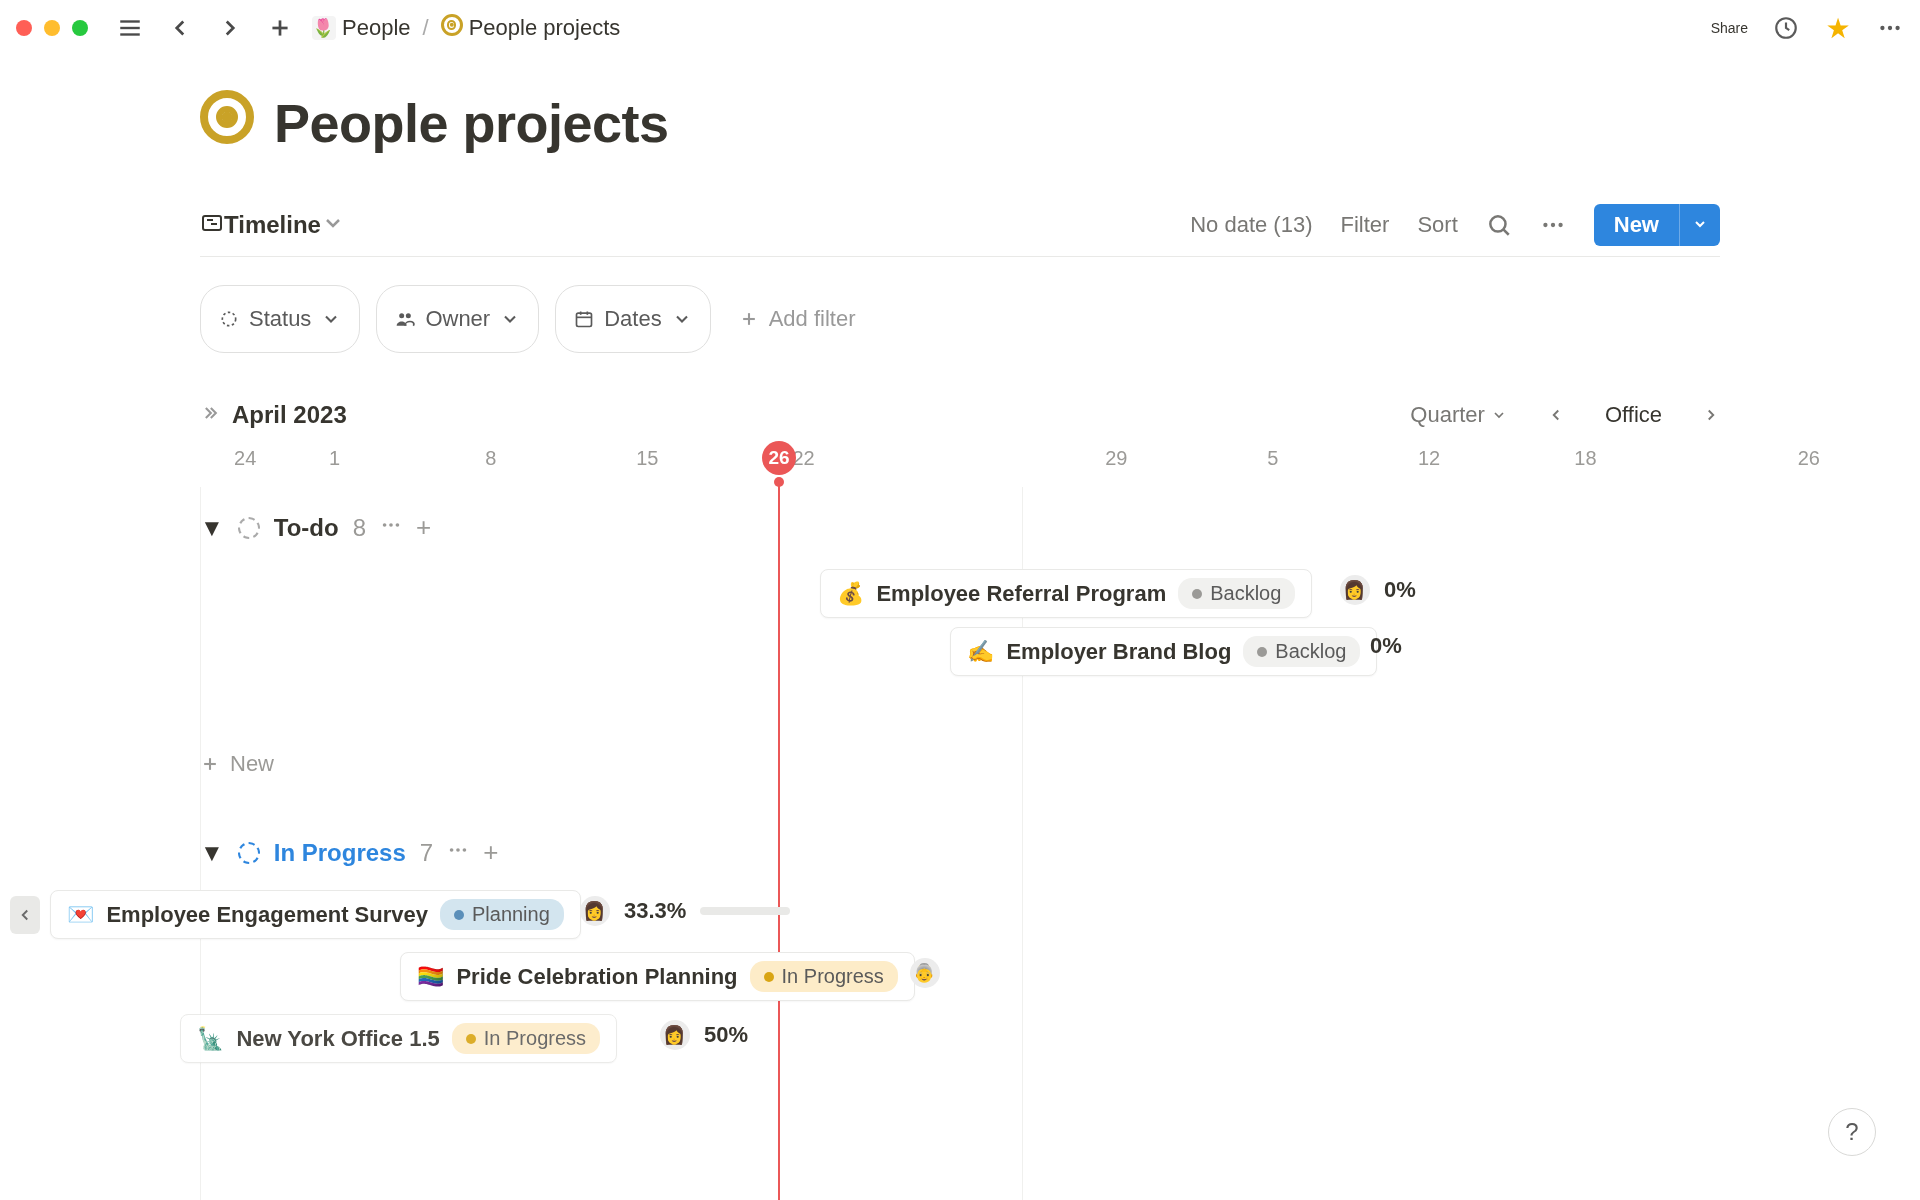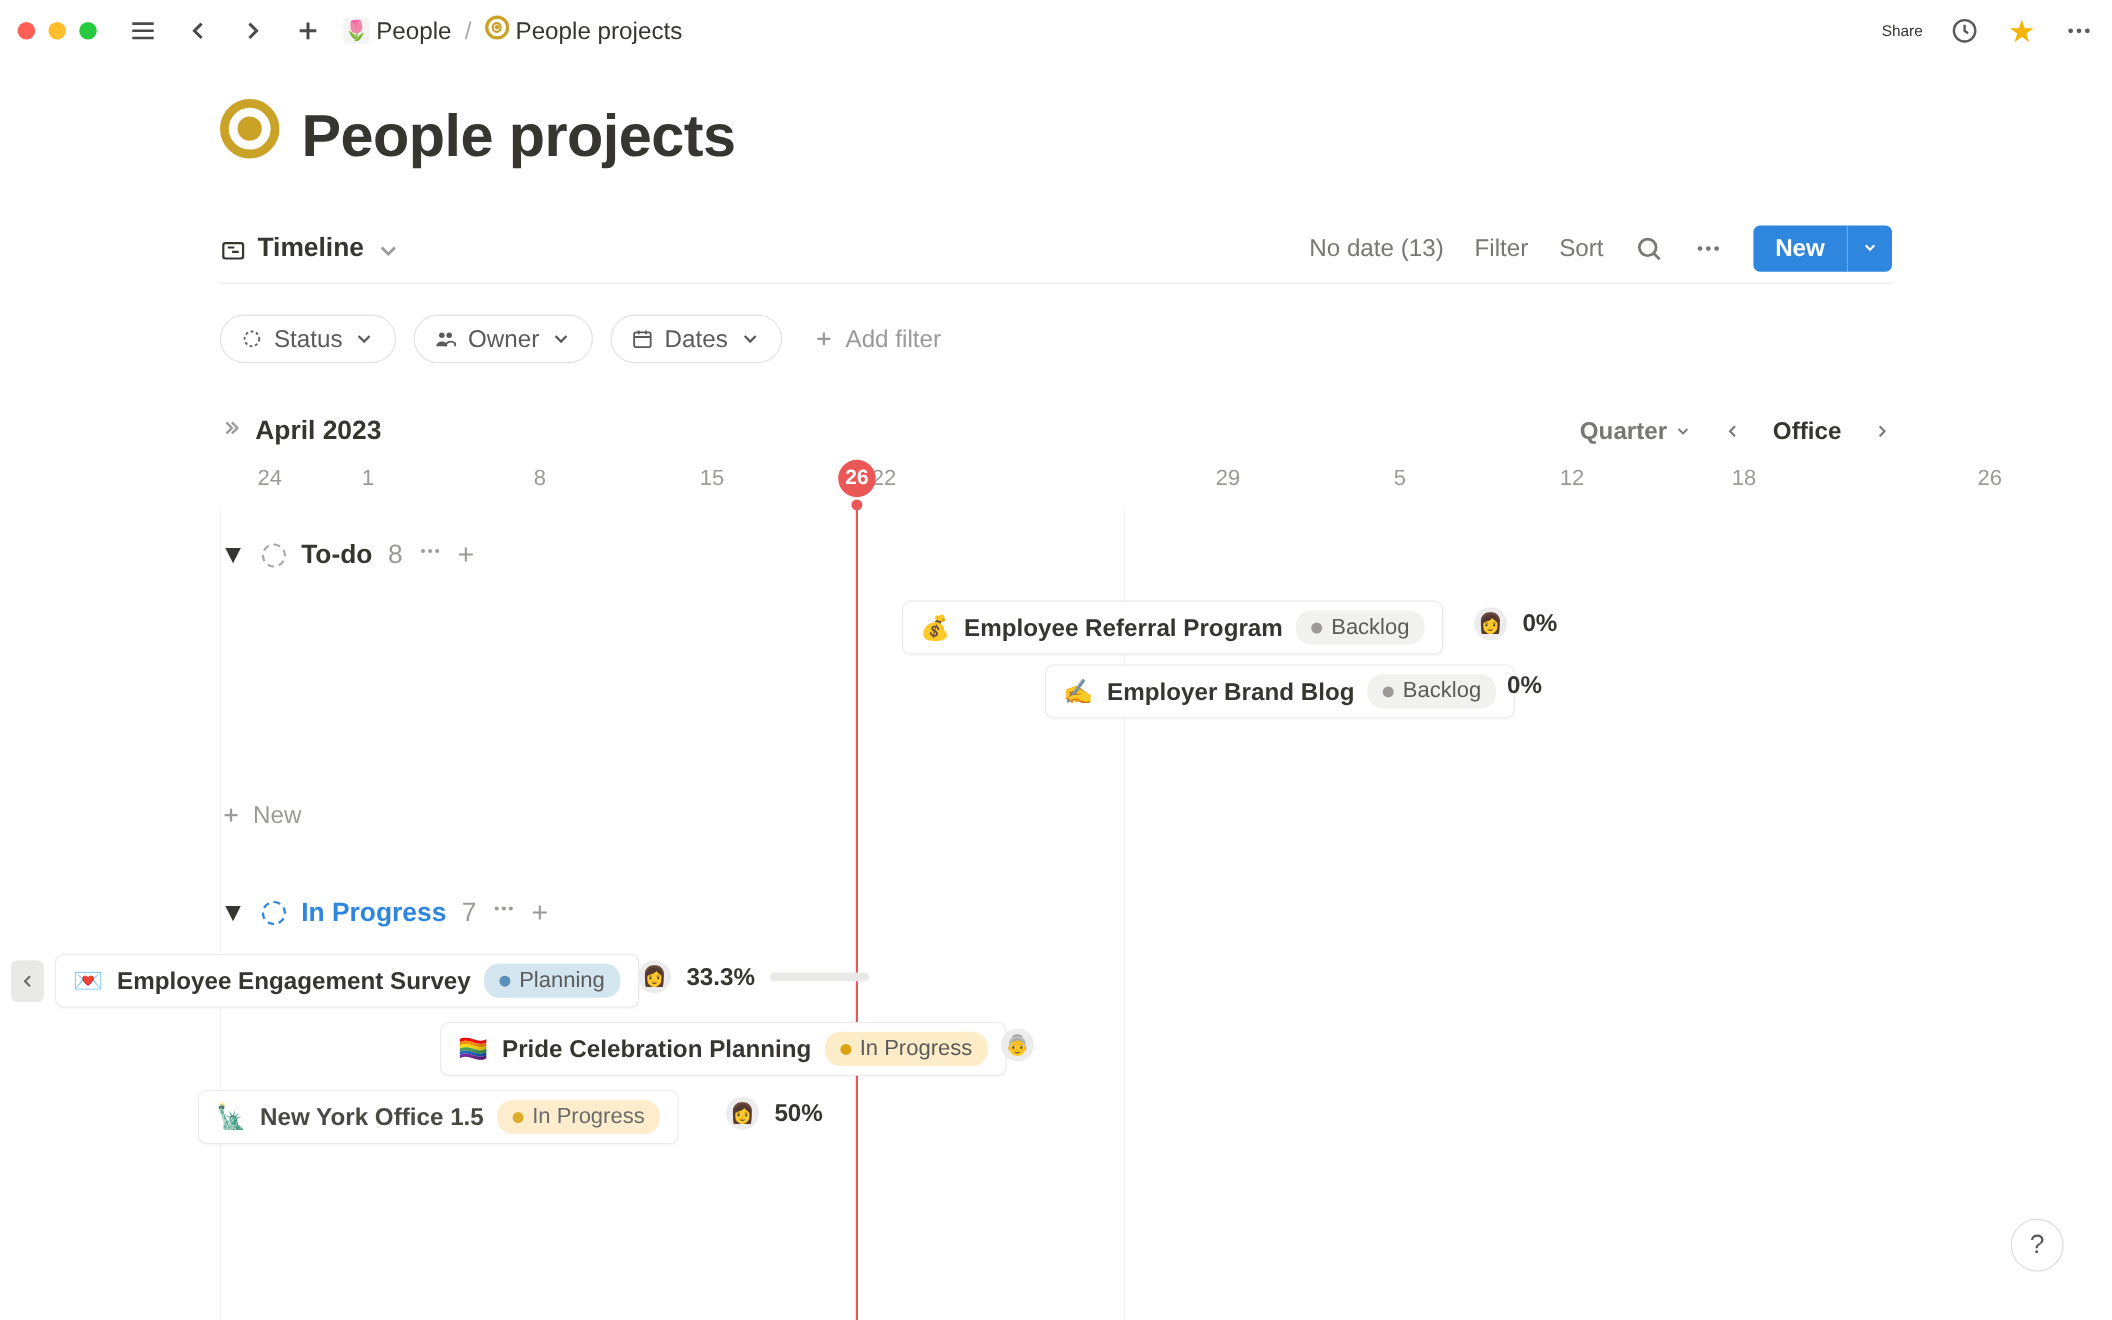--- a/index.html
+++ b/index.html
@@ -30,40 +30,40 @@
     .star-filled { color: #f5b400; }
     
     
     .main { padding: 0 200px; }
     
     .page-header { margin-top: 90px; display: flex; align-items: center; gap: 20px; }
     .page-icon { font-size: 54px; color: #c9a227; }
     .page-title { font-size: 54px; font-weight: 700; color: #37352f; letter-spacing: -0.5px; }
     
     .view-bar { margin-top: 48px; display: flex; align-items: center; padding-bottom: 10px; border-bottom: 1px solid #e9e9e7; }
-    .view-tab { display: flex; align-items: flex-end; gap: 10px; font-size: 24px; font-weight: 600; color: #37352f; cursor: pointer; }
+    .view-tab { display: flex; align-items: flex-start; font-size: 24px; font-weight: 600; color: #37352f; cursor: pointer; }
     .view-tab svg { width: 24px; height: 24px; }
     .chev-down { color: #999; }
     
     .view-actions { margin-left: auto; display: flex; align-items: center; gap: 28px; font-size: 22px; color: #787774; }
     .view-action { cursor: pointer; }
     .view-action-icon { width: 26px; height: 26px; display: flex; align-items: center; justify-content: center; }
     .new-btn { background: #2e86de; color: #fff; display: flex; align-items: center; border-radius: 6px; overflow: hidden; }
     .new-btn-main { padding: 8px 20px; font-weight: 600; cursor: pointer; border-right: 1px solid rgba(255,255,255,0.3); font-size: 22px; }
     .new-btn-chev { padding: 8px 12px; cursor: pointer; }
     
     .filter-row { margin-top: 28px; display: flex; align-items: center; gap: 16px; }
-    .filter-pill { display: flex; align-items: center; gap: 10px; padding: 8px 18px; border: 1.5px solid #e0e0df; border-radius: 24px; font-size: 22px; color: #5a5a5a; cursor: pointer; }
+    .filter-pill { display: flex; align-items: center; gap: 10px; padding: 20px 18px; border: 1.5px solid #e0e0df; border-radius: 24px; font-size: 22px; color: #5a5a5a; cursor: pointer; }
     .filter-pill svg { width: 20px; height: 20px; }
     .add-filter { display: flex; align-items: center; gap: 10px; font-size: 22px; color: #999; cursor: pointer; padding: 8px 12px; }
     
     .timeline-header { margin-top: 48px; display: flex; align-items: center; }
     .month-label { display: flex; align-items: center; gap: 12px; font-size: 24px; font-weight: 600; color: #37352f; }
     .month-label .chev-right-double { color: #999; }
-    .timeline-controls { margin-left: auto; display: flex; align-items: center; gap: 28px; font-size: 22px; color: #37352f; font-weight: bold; }
+    .timeline-controls { margin-left: auto; display: flex; align-items: center; gap: 40px; font-size: 22px; color: #37352f; }
     .timeline-ctrl { cursor: pointer; display: flex; align-items: center; gap: 6px; }
     .timeline-ctrl.muted { color: #787774; }
     
     
     .date-axis { position: relative; margin-top: 18px; }
     .date-axis-row { display: flex; justify-content: space-between; padding: 0 0px; color: #9b9a97; font-size: 20px; position: relative; }
     .date-tick { width: 180px; text-align: center; }
     .today-marker { position: absolute; left: 712px; top: -6px; width: 34px; height: 34px; border-radius: 50%; background: #eb5757; color: #fff; display: flex; align-items: center; justify-content: center; font-weight: 600; font-size: 19px; }
     .today-line { position: absolute; left: 728px; top: 34px; width: 2px; height: 1200px; background: #eb5757; }
     .today-dot { position: absolute; left: 724px; top: 30px; width: 10px; height: 10px; border-radius: 50%; background: #eb5757; }

